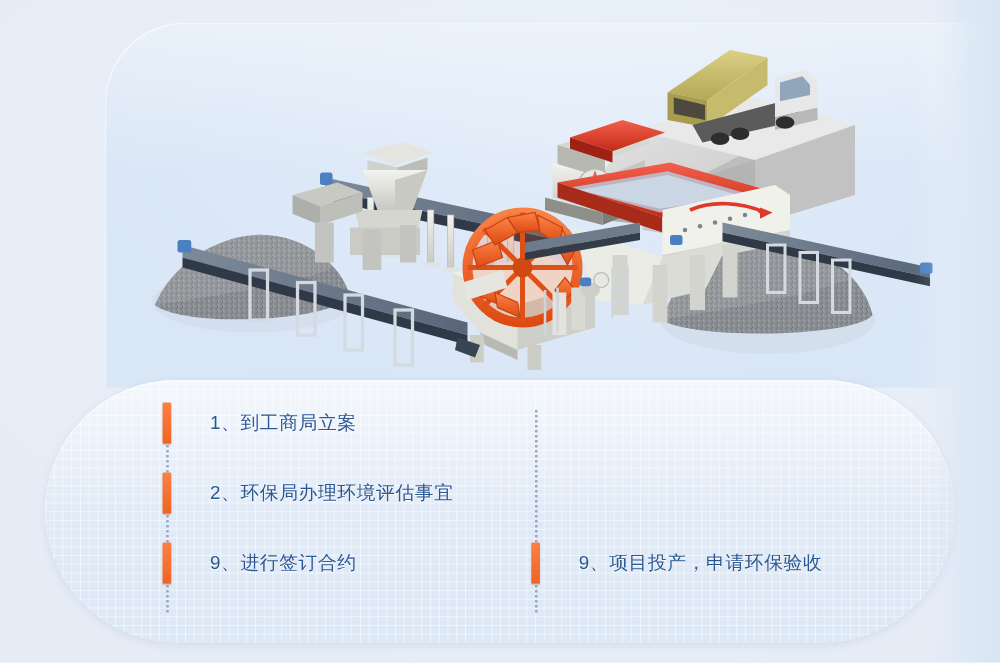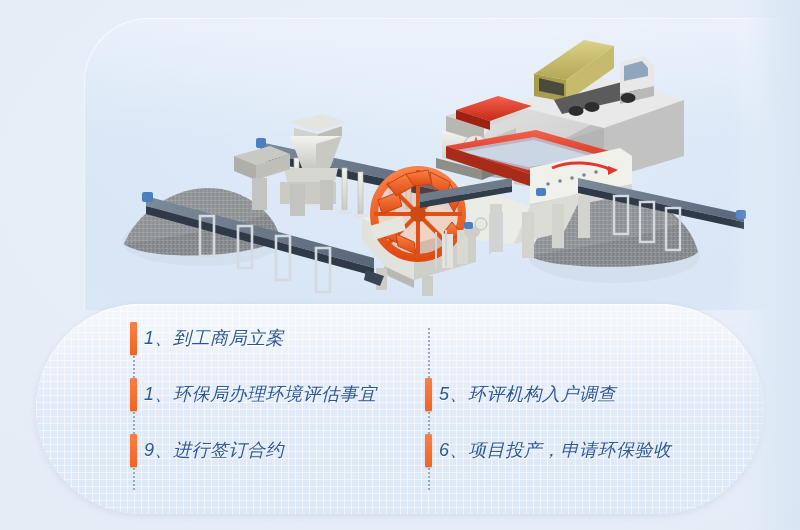--- a/index.html
+++ b/index.html
@@ -101,27 +101,26 @@
   .item.r2{top:72px;}
   .item.r3{top:128px;}
   .bar{
     width:7px;height:33px;border-radius:1px;
     background:linear-gradient(180deg,#fb8043,#ef6424);
     box-shadow:0 1px 1px rgba(150,70,30,.28);
     flex:0 0 auto;
     position:relative;z-index:2;
   }
   .itxt{
-    margin-left:7px;
-    font-size:18px;
+    margin-left:31px;
+    font-size:15px;
     color:#2b5894;
     white-space:nowrap;
     text-shadow:0 1px 0 rgba(255,255,255,.85);
     letter-spacing:.5px;
-    font-style:italic;
   }
 
   
   .bg-right-fade{
     position:absolute;right:0;top:0;width:56px;height:530px;
     background:linear-gradient(90deg, rgba(223,233,246,0) 0%, rgba(219,231,245,.85) 60%, rgba(216,229,244,1) 100%);
     pointer-events:none;
   }
 </style>
 </head>
@@ -406,37 +405,33 @@
     <div class="cols">
 
       <div class="col col-left">
         <div class="dotline"></div>
         <div class="item r1">
           <span class="bar"></span>
           <span class="itxt">1、到工商局立案</span>
         </div>
         <div class="item r2">
           <span class="bar"></span>
-          <span class="itxt">1、环保局办理环境评估事宜</span>
+          <span class="itxt">2、环保局办理环境评估事宜</span>
         </div>
         <div class="item r3">
           <span class="bar"></span>
           <span class="itxt">9、进行签订合约</span>
         </div>
       </div>
 
       <div class="col col-right">
         <div class="dotline"></div>
-        <div class="item r2">
-          <span class="bar"></span>
-          <span class="itxt">5、环评机构入户调查</span>
-        </div>
         <div class="item r3">
           <span class="bar"></span>
-          <span class="itxt">6、项目投产，申请环保验收</span>
+          <span class="itxt">9、项目投产，申请环保验收</span>
         </div>
       </div>
     </div>
   </div>
 
   <div class="vtitle" id="title-flow">相关流程</div>
 
   <div class="bg-right-fade"></div>
 </div>
 

